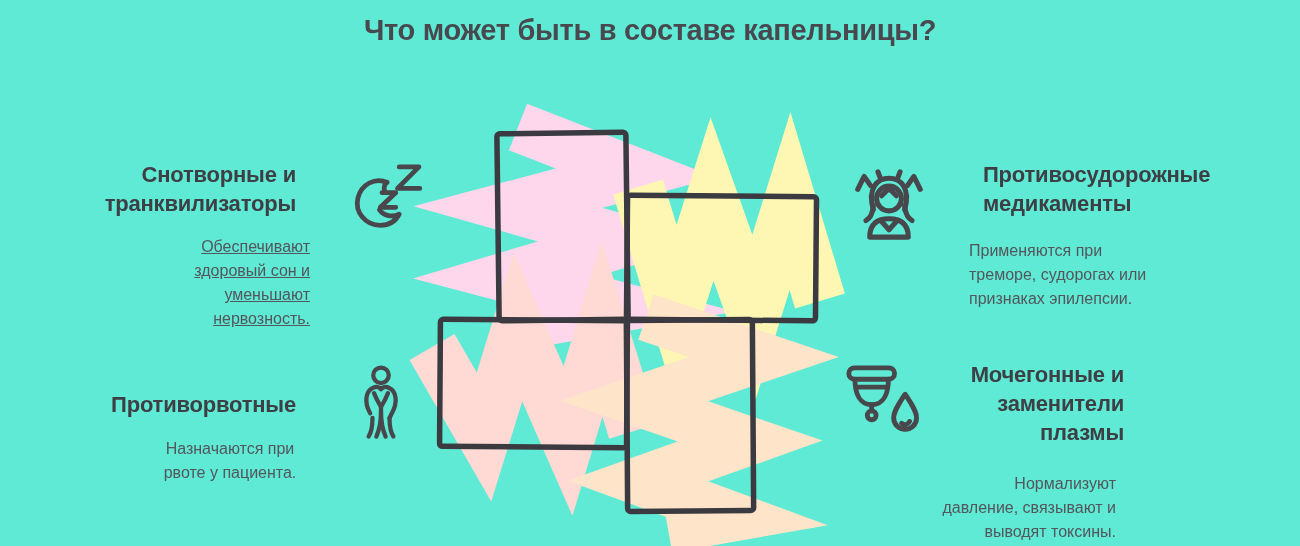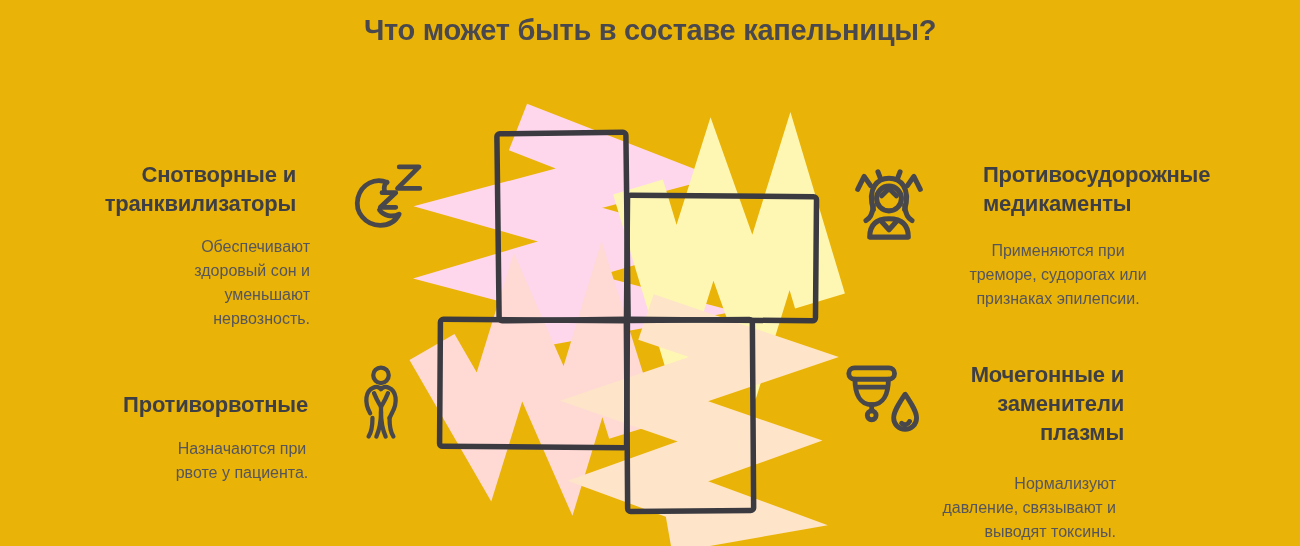--- a/index.html
+++ b/index.html
@@ -1,32 +1,32 @@
 <!DOCTYPE html>
 <html><head>
 <meta charset="utf-8">
 <style>
   html,body{margin:0;padding:0;}
   .stage{
     position:relative;width:1300px;height:546px;overflow:hidden;
-    background:#eab308;font-family:"Liberation Sans",sans-serif;
+    background:#5eead4;font-family:"Liberation Sans",sans-serif;
   }
   .page-title{
     position:absolute;left:0;top:14px;width:100%;text-align:center;margin:0;
     font-size:29px;font-weight:bold;color:#48484e;letter-spacing:-0.3px;
   }
   .block{position:absolute;}
   .block h2{margin:14px;font-size:22px;line-height:1.32;font-weight:bold;color:#3e3e45;letter-spacing:-0.2px;}
   .block p{font-size:16px;line-height:1.5;color:#55555c;}
   .b-sedatives{left:60px;top:146px;width:250px;text-align:right;}
-  .b-sedatives p{margin:17px 0 0 auto;width:140px;}
-  .b-antiemetics{left:72px;top:376px;width:250px;text-align:right;}
+  .b-sedatives p{margin:17px 0 0 auto;width:140px;text-decoration:underline;}
+  .b-antiemetics{left:60px;top:376px;width:250px;text-align:right;}
   .b-antiemetics p{margin:18px 0 0 auto;width:160px;text-align:center;}
   .b-anticonvulsants{left:969px;top:146px;width:290px;text-align:left;}
-  .b-anticonvulsants p{margin:21px 4px 0 0;width:178px;text-align:center;}
+  .b-anticonvulsants p{margin:21px 4px 0 0;width:178px;}
   .b-diuretics{left:938px;top:346px;width:200px;text-align:right;}
   .b-diuretics p{margin:25px 1px 0 0;width:178px;}
   .icon{position:absolute;display:block;}
   .icon svg{display:block;width:100%;height:100%;overflow:visible;}
   .icon path,.icon circle,.icon rect,.icon polyline{
     fill:none;stroke:#47474c;stroke-width:5.5;stroke-linecap:round;stroke-linejoin:round;
   }
   .i-moon{left:338px;top:160px;width:88px;height:86px;}
   .i-stress{left:842px;top:158px;width:94px;height:92px;}
   .i-nausea{left:350px;top:364px;width:62px;height:80px;}

